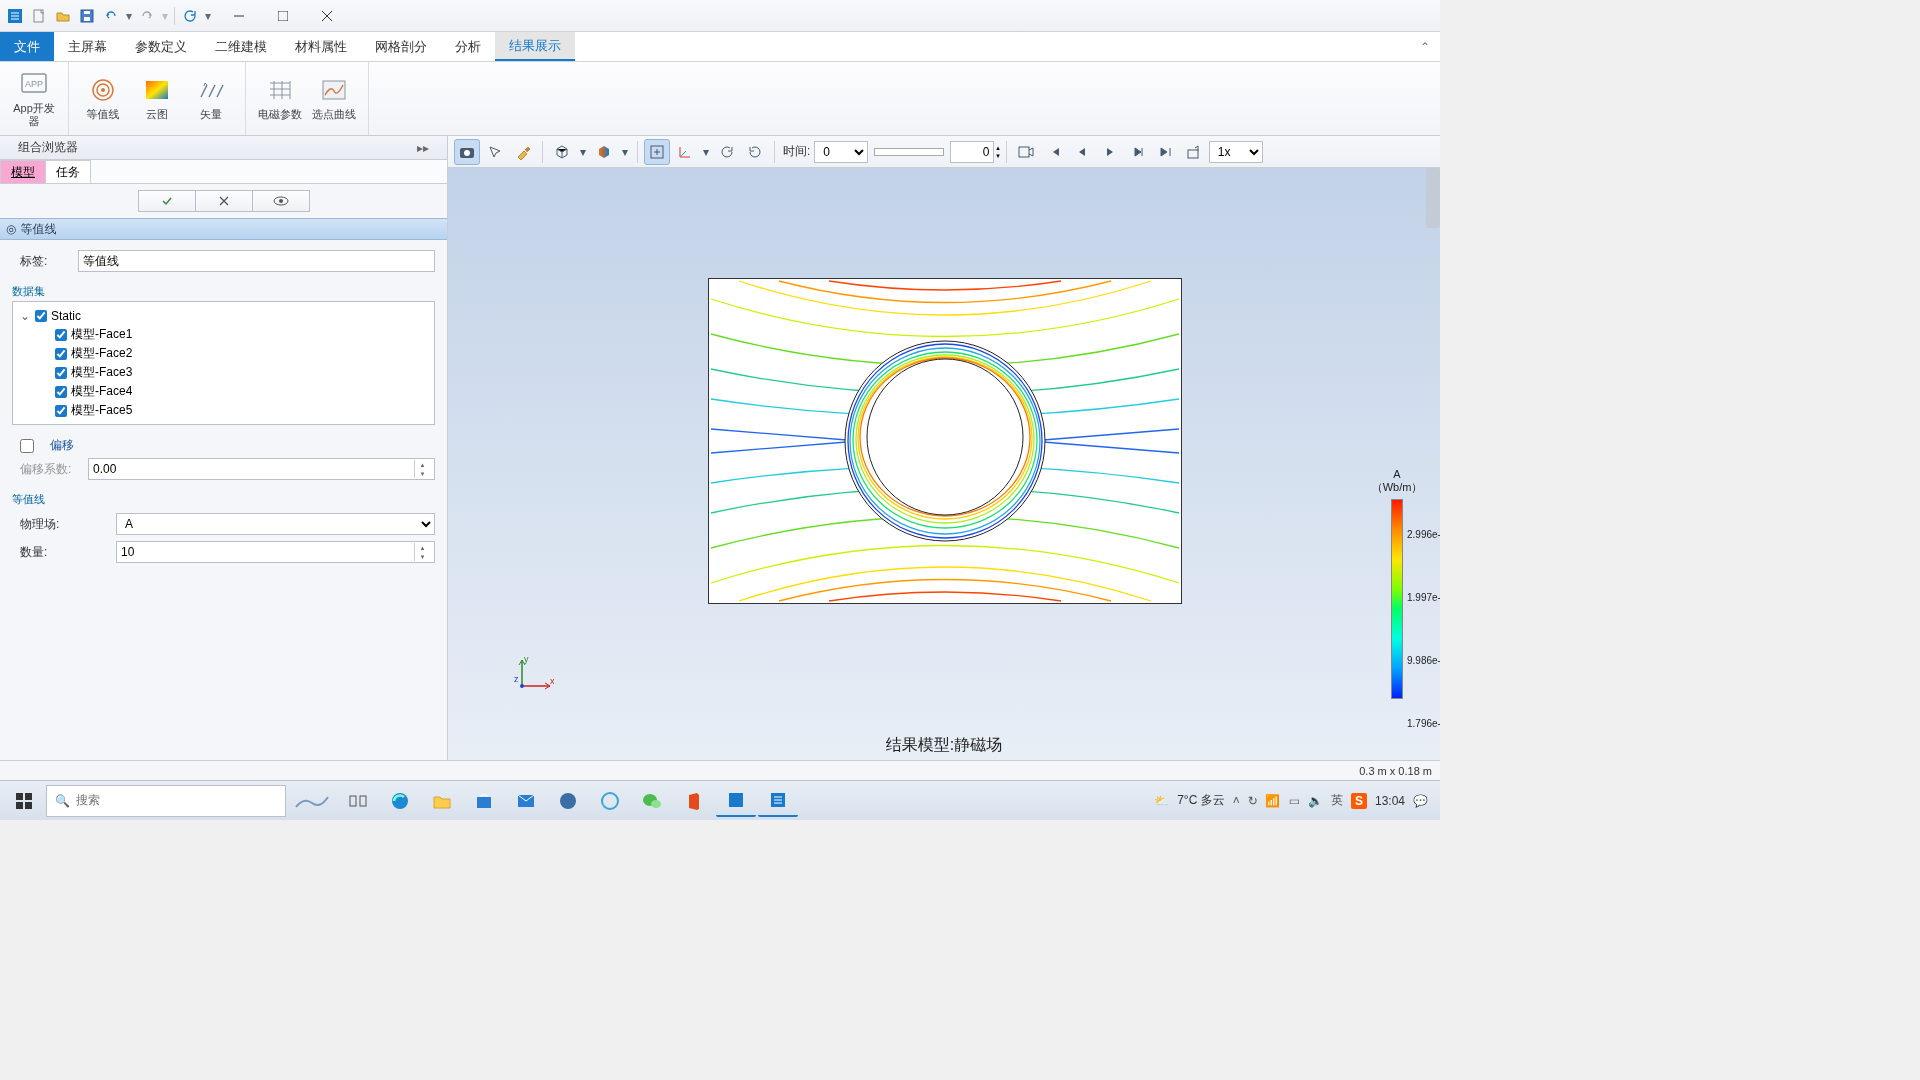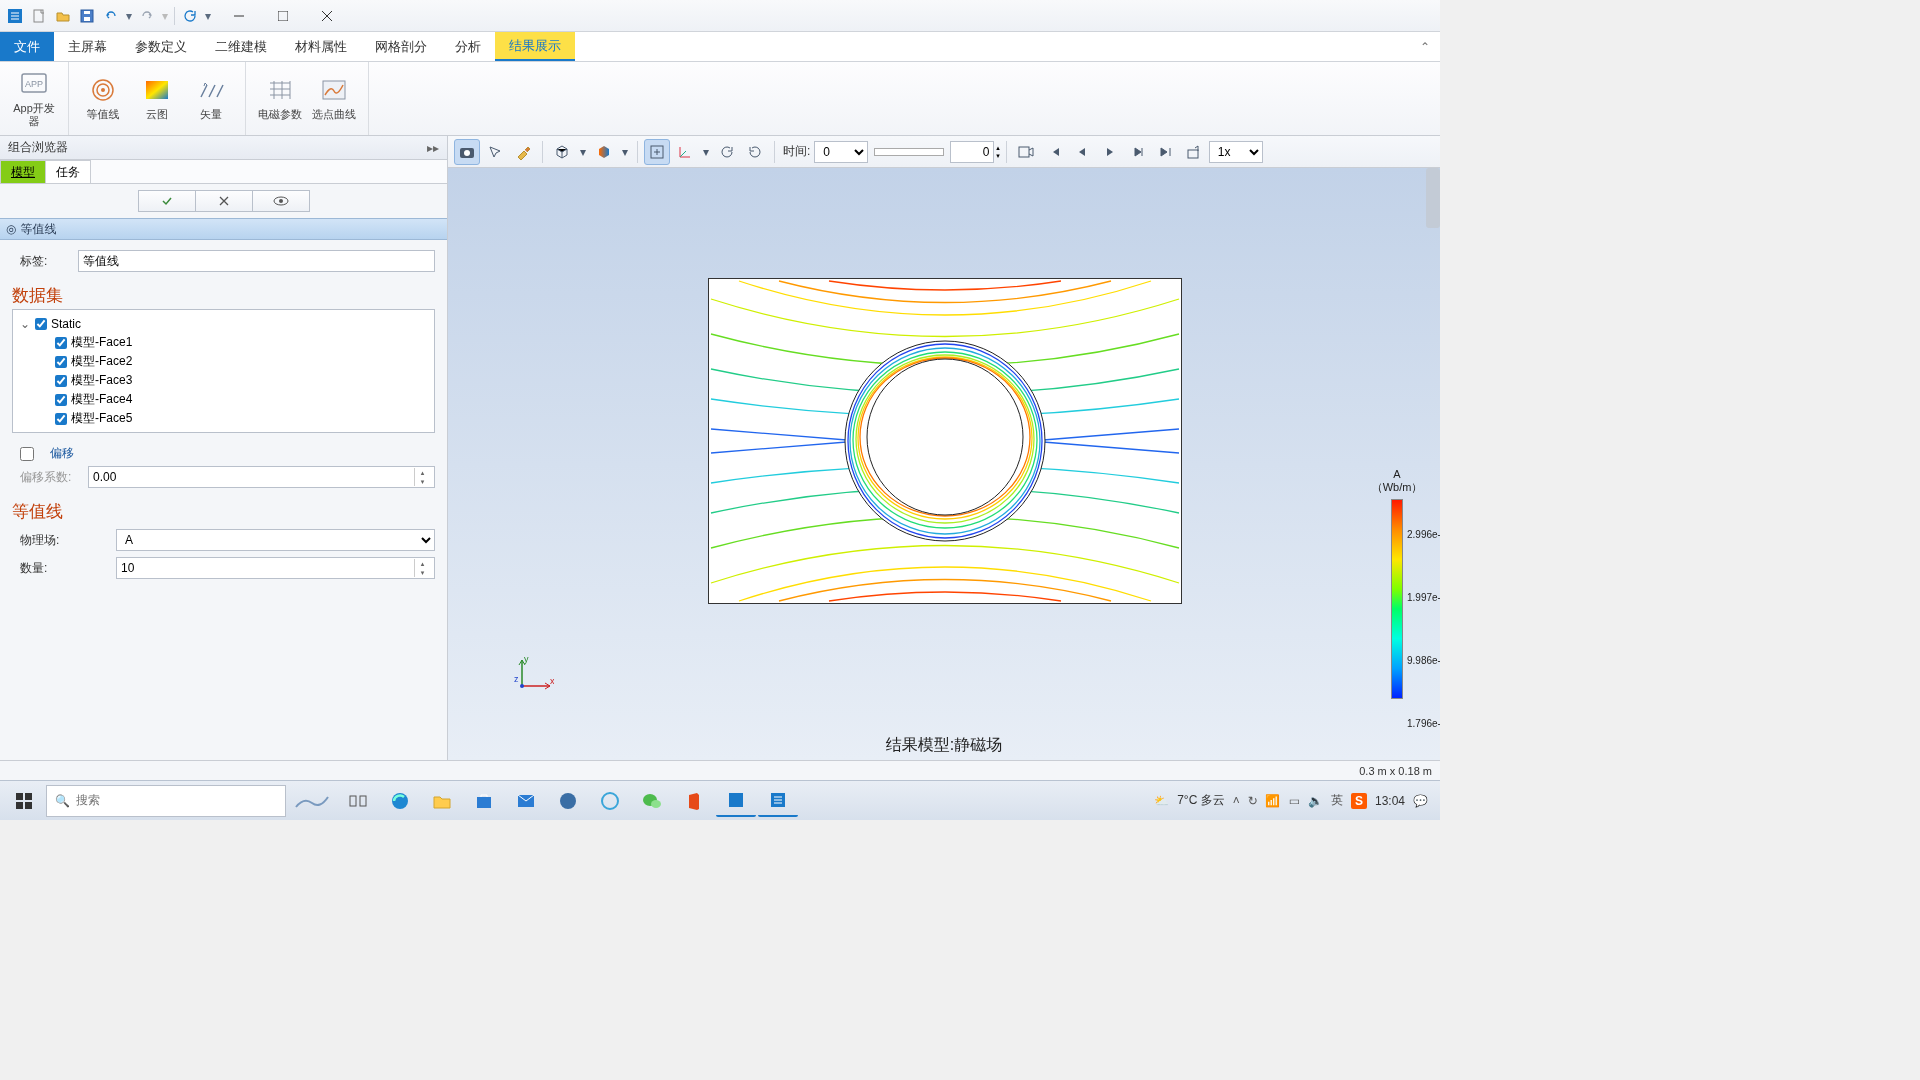--- a/index.html
+++ b/index.html
@@ -10,53 +10,53 @@
 .titlebar .qat { display: flex; gap: 2px; padding: 0 4px; align-items: center; }
 .titlebar .qbtn { width: 22px; height: 22px; display: flex; align-items: center; justify-content: center; color: #5b6b7f; border-radius: 2px; }
 .title-text { flex: 1; text-align: center; font-size: 13px; color: #3a4a5e; }
 .win-ctrl { display: flex; }
 .win-btn { width: 44px; height: 32px; display: flex; align-items: center; justify-content: center; color: #555; }
 
 
 .ribbon-tabs { height: 30px; background: #fff; border-bottom: 1px solid #d0d4da; display: flex; align-items: stretch; }
 .ribbon-tab { padding: 0 14px; display: flex; align-items: center; font-size: 13px; color: #333; cursor: pointer; }
 .ribbon-tab.file { background: #1979ca; color: #fff; font-weight: 500; }
-.ribbon-tab.active { color: #1979ca; border-bottom: 2px solid #1979ca; background: #fde047; }
+.ribbon-tab.active { color: #1979ca; border-bottom: 2px solid #1979ca; background: #e5e5e5; }
 .ribbon-collapse { margin-left: auto; width: 30px; display:flex; align-items:center; justify-content:center; color:#777; }
 
 
 .ribbon { height: 74px; background: linear-gradient(#fdfdfe,#f2f4f8); border-bottom: 1px solid #c9cdd4; display: flex; }
 .ribbon-group { display: flex; align-items: center; padding: 2px 8px; border-right: 1px solid #dadde2; gap: 2px; }
 .ribbon-btn { width: 52px; height: 66px; display: flex; flex-direction: column; align-items: center; justify-content: center; gap: 4px; padding: 2px; border-radius: 3px; }
 .ribbon-btn .ic { width: 32px; height: 28px; display: flex; align-items: center; justify-content: center; }
 .ribbon-btn .lbl { font-size: 11px; color: #444; text-align: center; line-height: 1.1; }
 
 
 .main { display: flex; height: calc(820px - 32px - 30px - 74px - 20px - 40px); }
 .panel { width: 448px; background: #f4f6f9; border-right: 1px solid #c9cdd4; display: flex; flex-direction: column; }
-.panel-titlebar { height: 24px; background: linear-gradient(#f1f4f9,#e7ebf2); border-bottom: 1px solid #c9cdd4; display: flex; align-items: center; padding: 0 8px; font-size: 12px; color: #333; }
+.panel-titlebar { height: 24px; background: linear-gradient(#f1f4f9,#e7ebf2); border-bottom: 1px solid #c9cdd4; display: flex; align-items: center; padding: 0 18px; font-size: 12px; color: #333; }
 .panel-titlebar .pin { margin-left: auto; color: #666; }
 .model-tabs { height: 24px; display: flex; border-bottom: 1px solid #c9cdd4; background:#fafbfd; }
 .model-tab { padding: 2px 10px; border: 1px solid #c9cdd4; border-bottom: none; background: #fff; margin-right: -1px; font-size: 12px; display:flex; align-items:center; }
-.model-tab.inactive { background: #84cc16; text-decoration: underline; }
+.model-tab.inactive { background: #f9a8d4; text-decoration: underline; }
 .panel-actions { height: 34px; display: flex; align-items: center; justify-content: center; gap: 0; padding: 4px; }
 .panel-act-btn { width: 58px; height: 22px; border: 1px solid #b9c0cb; background: linear-gradient(#fdfdfe,#eef1f6); display: flex; align-items: center; justify-content: center; margin-left:-1px; }
 .panel-act-btn:first-child{margin-left:0;}
 
 .section-hd { height: 22px; background: linear-gradient(#d2e4f7,#b7d3ef); border-top: 1px solid #9cb8d6; border-bottom: 1px solid #9cb8d6; display: flex; align-items: center; padding: 0 6px; color: #2a3c55; font-size: 12px; gap:4px;}
 .panel-body { padding: 10px 12px; display: flex; flex-direction: column; gap: 12px; overflow-y: auto; }
 .frow { display: flex; align-items: center; gap: 6px; margin-left: 8px; }
 .frow label { width: 52px; color: #333; }
 .frow input[type=text], .frow select, .numbox { flex: 1; height: 22px; border: 1px solid #b9c0cb; background: #fff; padding: 0 4px; font-size: 12px; }
 .numbox { display:flex; align-items:center; position:relative; }
 .numbox input { border:none; outline:none; flex:1; height:100%; font-size:12px; }
 .numbox .spin { width: 16px; display:flex; flex-direction:column; }
 .numbox .spin div { height:9px; font-size:7px; text-align:center; color:#666; line-height:9px; border-left:1px solid #ccc;}
 
-.group-title { color: #c2410c; font-size: 17px; padding-bottom:2px; }
+.group-title { color: #0369a1; font-size: 11px; padding-bottom:2px; }
 .tree-box { border: 1px solid #b9c0cb; background: #fff; padding: 4px 6px; }
 .tree-row { display: flex; align-items: center; gap: 4px; height: 19px; }
 .tree-row .tw { width: 12px; text-align: center; color: #666; }
 .tree-row .cb { width: 12px; height: 12px; accent-color: #1979ca; }
 .tree-indent { padding-left: 36px; }
 
 .viewport-wrap { flex: 1; display: flex; flex-direction: column; background: #fff; }
 .vp-toolbar { height: 32px; border-bottom: 1px solid #c9cdd4; background: linear-gradient(#f6f8fb,#eef1f6); display: flex; align-items: center; gap: 2px; padding: 0 6px; }
 .vp-btn { width: 26px; height: 26px; border-radius: 3px; display: flex; align-items: center; justify-content: center; color: #4a5a6e; }
 .vp-btn.active { background: #c7dbf3; border:1px solid #8fb5e0; }

